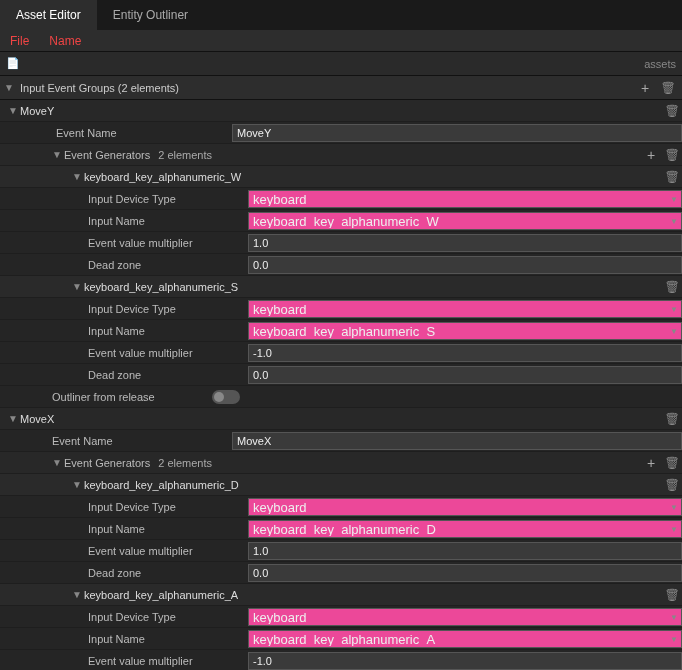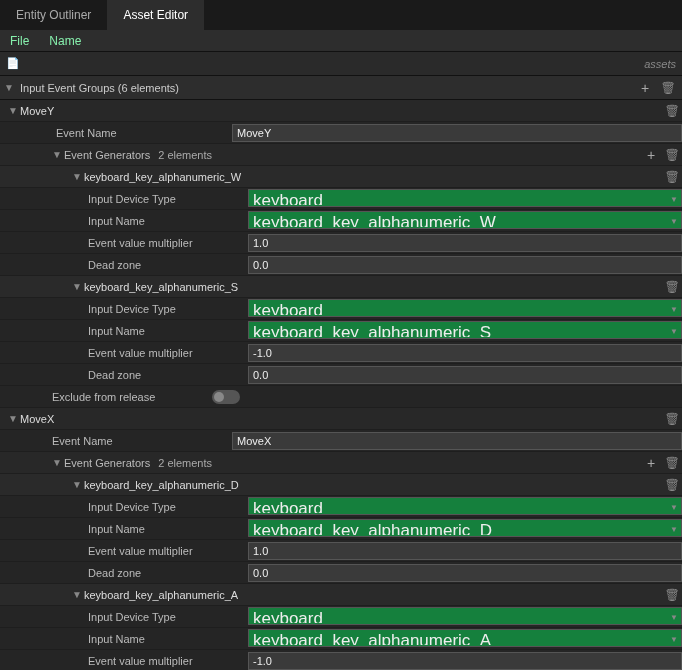--- a/index.html
+++ b/index.html
@@ -38,21 +38,21 @@
       align-items: center;
       padding: 0 4px;
       gap: 8px;
       border-bottom: 1px solid #111;
     }
     .menu-item {
       padding: 0 6px;
       height: 22px;
       display: flex;
       align-items: center;
-      color: #86efac;
+      color: #ef4444;
       cursor: pointer;
       font-size: 12px;
       text-align: right;
     }
     .file-bar {
       display: flex;
       background: #2a2a2a;
       height: 24px;
       align-items: center;
       padding: 0 6px;
@@ -62,21 +62,20 @@
     .file-name {
       color: #aaa;
       font-size: 11px;
       display: flex;
       align-items: center;
       gap: 4px;
     }
     .assets-label {
       color: #888;
       font-size: 11px;
-      font-style: italic;
     }
     .main-content {
       height: calc(670px - 76px);
       overflow-y: auto;
       background: #252525;
     }
     .section-header {
       display: flex;
       align-items: center;
       background: #2d2d2d;
@@ -118,24 +117,24 @@
       width: 100%;
       background: #3a3a3a;
       border: 1px solid #555;
       color: #eee;
       font-size: 11px;
       padding: 1px 4px;
       height: 18px;
     }
     .select-input {
       width: 100%;
-      background: #15803d;
+      background: #ec4899;
       border: 1px solid #555;
       color: #eee;
-      font-size: 17px;
+      font-size: 13px;
       padding: 1px 4px;
       height: 18px;
       appearance: none;
       cursor: pointer;
       position: relative;
     }
     .select-wrapper {
       position: relative;
       flex: 1;
     }
@@ -210,25 +209,25 @@
     .add-delete-group {
       display: flex;
       align-items: center;
       gap: 2px;
     }
   </style>
 </head>
 <body>
 
 <div class="title-bar">
+  <div class="tab active">
+    <span>Asset Editor</span>
+  </div>
   <div class="tab">
     <span>Entity Outliner</span>
-  </div>
-  <div class="tab active">
-    <span>Asset Editor</span>
   </div>
 </div>
 
 <div class="menu-bar">
   <div class="menu-item">
     <span>File</span>
   </div>
   <div class="menu-item">
     <span>Name</span>
   </div>
@@ -239,21 +238,21 @@
     <span>📄</span>
   </div>
   <span class="assets-label">assets</span>
 </div>
 
 <div class="main-content">
 
   <div class="section-header">
     <div class="section-title">
       <span class="expand-icon">▼</span>
-      <span>Input Event Groups (6 elements)</span>
+      <span>Input Event Groups (2 elements)</span>
     </div>
     <div class="section-actions">
       <div class="action-btn">+</div>
       <div class="action-btn delete-btn">🗑</div>
     </div>
   </div>
 
   <div class="group-row" style="background:#282828; padding-left:4px;">
     <div class="group-left">
       <span class="expand-icon indent1" style="padding-left:4px;">▼</span>
@@ -341,21 +340,21 @@
   <div style="display:flex;align-items:center;height:22px;border-bottom:1px solid #1e1e1e;background:#252525;padding-left:88px;">
     <span style="flex:0 0 160px;font-size:11px;color:#bbb;">Event value multiplier</span>
     <input class="text-input" style="flex: 1 1 0%;" type="text" value="-1.0">
   </div>
   <div style="display:flex;align-items:center;height:22px;border-bottom:1px solid #1e1e1e;background:#252525;padding-left:88px;">
     <span style="flex:0 0 160px;font-size:11px;color:#bbb;">Dead zone</span>
     <input class="text-input" style="flex: 1 1 0%;" type="text" value="0.0">
   </div>
 
   <div style="display:flex;align-items:center;height:22px;border-bottom:1px solid #1e1e1e;background:#252525;padding-left:52px;">
-    <span style="flex:0 0 160px;font-size:11px;color:#bbb;">Exclude from release</span>
+    <span style="flex:0 0 160px;font-size:11px;color:#bbb;">Outliner from release</span>
     <div class="toggle off">
       <div class="toggle-thumb"></div>
     </div>
   </div>
 
   <div class="group-row" style="background:#282828;padding-left:4px;">
     <div class="group-left">
       <span class="expand-icon indent1" style="padding-left:4px;">▼</span>
       <span style="font-size:11px;color:#ddd;padding-left:4px;">MoveX</span>
     </div>

